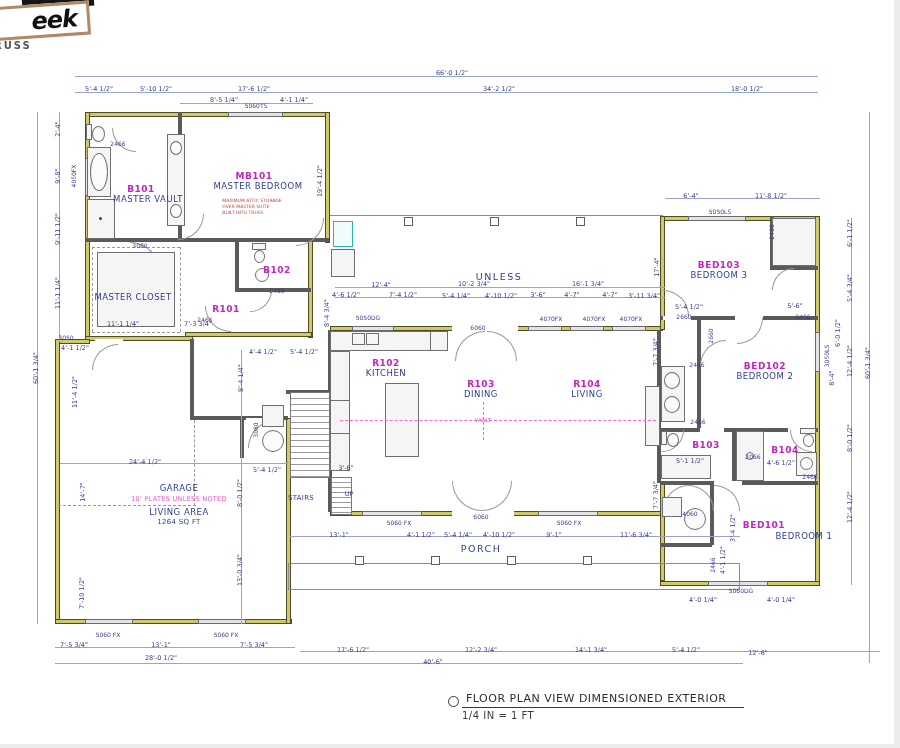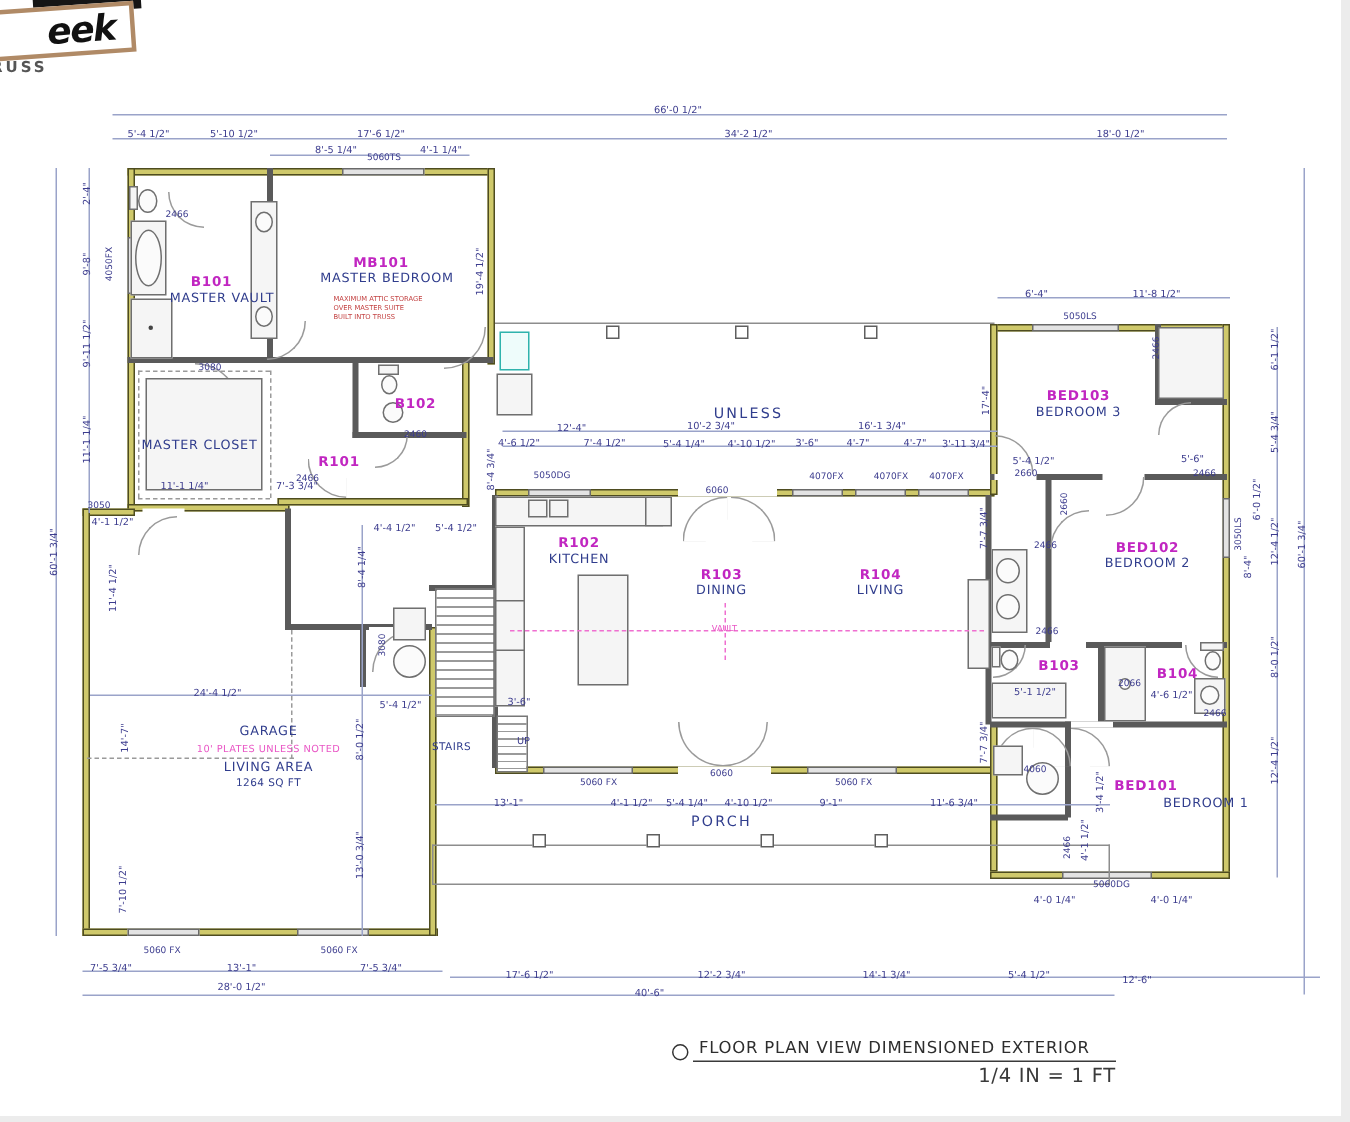--- a/index.html
+++ b/index.html
@@ -47,21 +47,21 @@
   #logo .bar{position:absolute;left:30px;top:2px;width:72px;height:12px;background:#151515;transform:rotate(-4deg);}
   #logo .badge{position:absolute;left:-4px;top:10px;width:102px;height:34px;background:#fff;border:3px solid #b08a66;
                transform:rotate(-4deg);display:flex;align-items:center;justify-content:flex-end;padding-right:10px;box-sizing:border-box;}
   #logo .word{font-size:24px;font-weight:bold;font-style:italic;color:#111;letter-spacing:-1px;}
   #logo .sub{position:absolute;left:2px;top:46px;font-size:10px;font-weight:bold;color:#555;letter-spacing:2px;}
   
   #titleblock{position:absolute;left:448px;top:692px;width:300px;}
   #titleblock .circ-ic{position:absolute;left:0;top:4px;width:11px;height:11px;border:1.4px solid #333;border-radius:50%;box-sizing:border-box;}
   #titleblock .ttl{position:absolute;left:18px;top:0;font-size:11px;color:#2e2e2e;letter-spacing:.5px;white-space:nowrap;}
   #titleblock .rule{position:absolute;left:14px;top:15px;width:282px;height:1.4px;background:#3a3a3a;}
-  #titleblock .scale{position:absolute;left:14px;top:18px;width:282px;text-align:right;font-size:13px;color:#3a3a3a;letter-spacing:.5px;}
+  #titleblock .scale{position:absolute;left:14px;top:18px;width:282px;font-size:10px;color:#3a3a3a;letter-spacing:.5px;}
 </style>
 </head>
 <body>
 
 <div id="sheet">
 
   <div id="logo">
     <div class="bar"></div>
     <div class="badge">
       <span class="word">eek</span>

